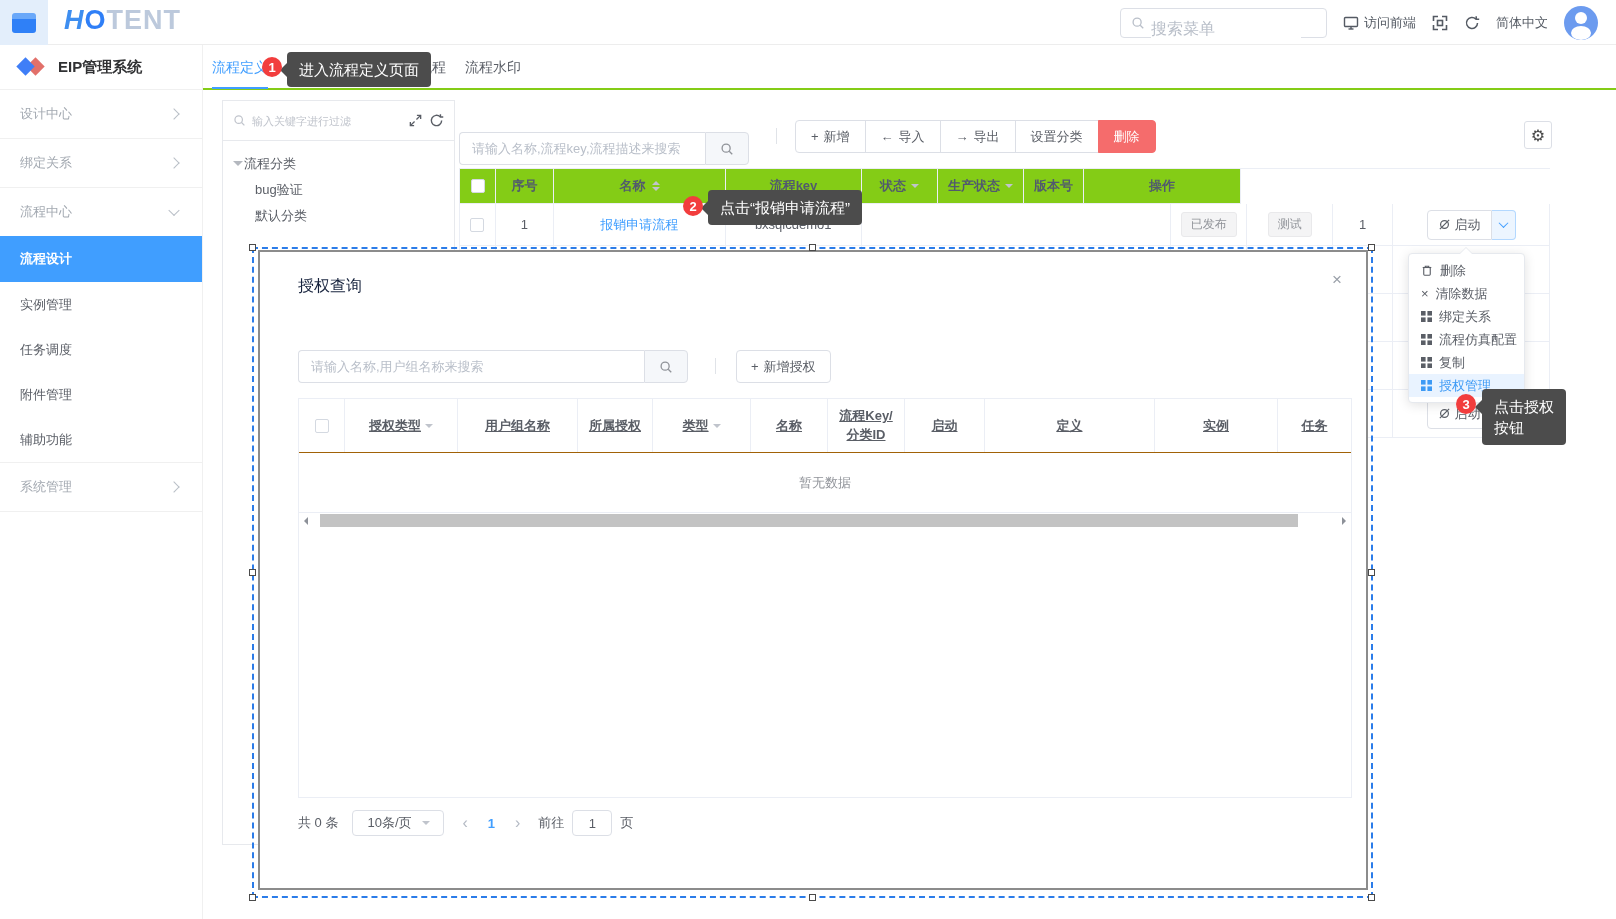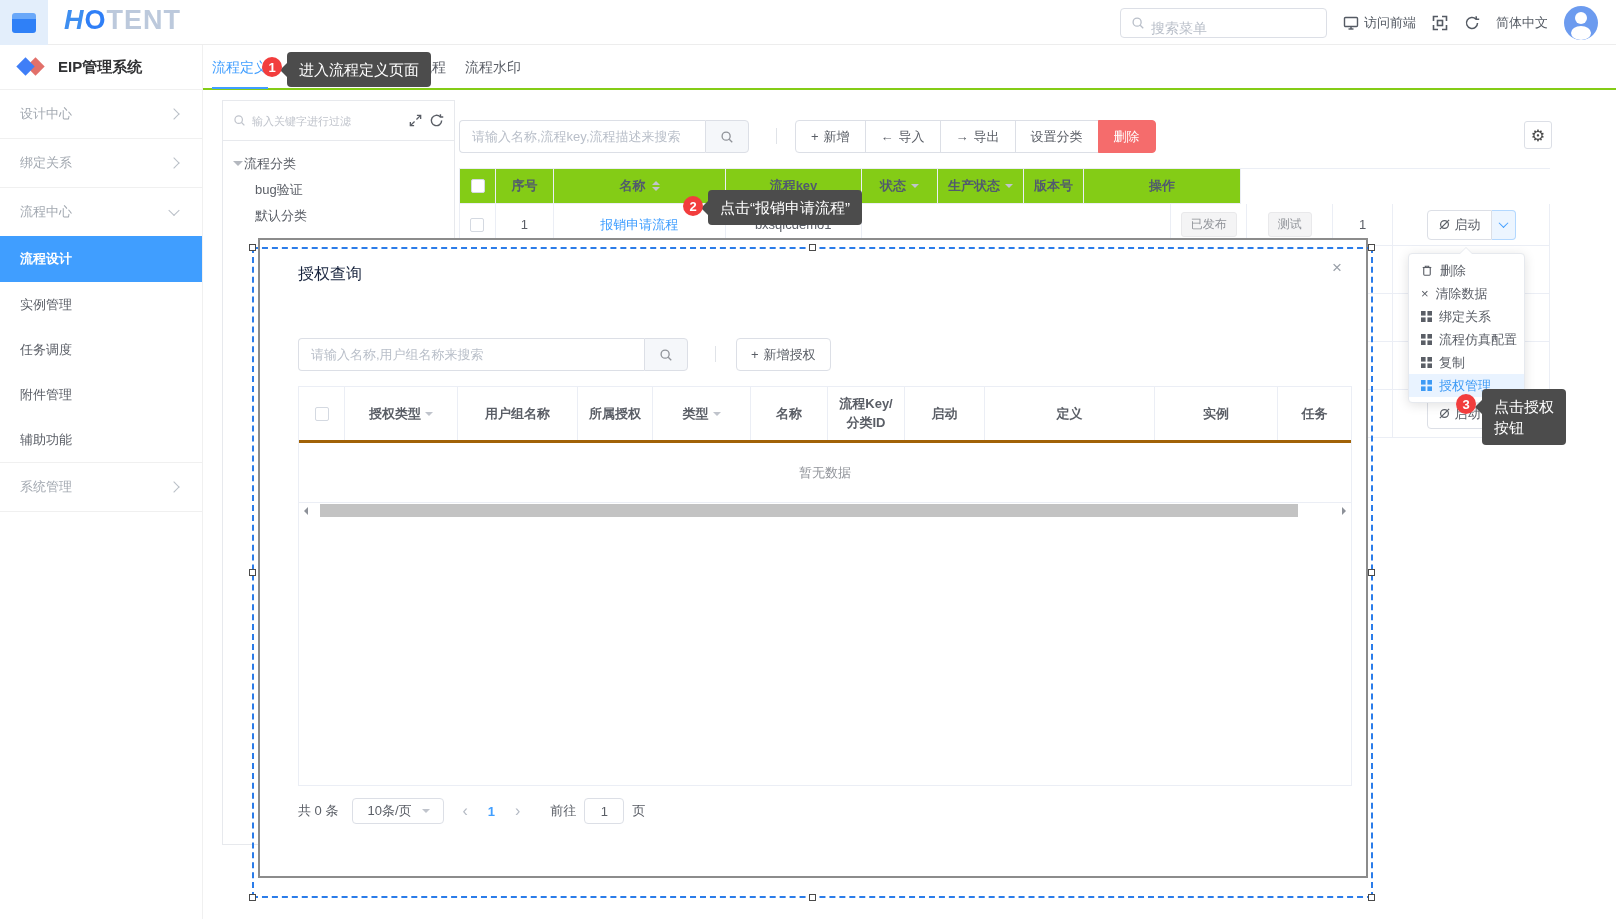--- a/index.html
+++ b/index.html
@@ -9,21 +9,21 @@
   
   .top-header{position:absolute;left:0;top:0;width:1616px;height:45px;background:#fff;border-bottom:1px solid #ededed;}
   .ham-tile{position:absolute;left:0;top:0;width:48px;height:45px;background:#e3eefb;display:flex;align-items:center;justify-content:center;cursor:pointer;}
   .ham-icon{width:24px;height:20px;border-radius:3px;background:linear-gradient(180deg,#6aa8f9 0 32%,#2f80f7 32%);}
   .logo{position:absolute;left:64px;top:5px;font-size:27px;font-weight:bold;letter-spacing:1px;}
   .logo .lh{color:#3e8ef0;font-style:italic;}
   .logo .lo{color:#2f7ff7;}
   .logo .lr{color:#bcc9dc;}
   .header-right{position:absolute;right:18px;top:0;height:45px;display:flex;align-items:center;gap:16px;}
   .hdr-search{width:207px;height:30px;border:1px solid #dcdfe6;border-radius:4px;display:flex;align-items:center;padding:0 10px;gap:6px;background:#fff;}
-  .hdr-search input{border:none;outline:none;width:150px;font-size:14px;color:#5a5e66;font-family:Liberation Serif, serif;margin-top:12px;}
+  .hdr-search input{border:none;outline:none;width:150px;font-size:16px;color:#5a5e66;font-family:Liberation Sans, sans-serif;margin-top:12px;}
   .hdr-search input::placeholder{color:#b9bfc9;}
   .hdr-item{display:flex;align-items:center;gap:5px;color:#545a63;cursor:pointer;white-space:nowrap;}
   .avatar{width:34px;height:34px;border-radius:50%;background:#6c9bef;position:relative;overflow:hidden;cursor:pointer;}
   .avatar::before{content:"";position:absolute;left:11px;top:6px;width:12px;height:12px;border-radius:50%;background:#fff;}
   .avatar::after{content:"";position:absolute;left:7px;top:20px;width:20px;height:14px;border-radius:50%;background:#fff;}
   .icon{display:inline-flex;align-items:center;justify-content:center;}
   svg{display:block;}
 
   
   .sidebar{position:absolute;left:0;top:45px;width:203px;height:874px;background:#fff;border-right:1px solid #f0f0f0;}
@@ -51,21 +51,21 @@
   .tree-panel{position:absolute;left:222px;top:100px;width:233px;height:745px;background:#fff;border:1px solid #e7e9ed;}
   .tree-search{height:40px;display:flex;align-items:center;padding:0 10px;border-bottom:1px solid #e7e9ed;gap:6px;}
   .tree-search input{border:none;outline:none;flex:1;min-width:0;font-size:11px;font-family:inherit;color:#5a5e66;}
   .tree-search input::placeholder{color:#c0c4cc;}
   .tree-body{padding:10px 0;}
   .tree-row{height:26px;display:flex;align-items:center;gap:1px;padding-left:10px;cursor:pointer;color:#5a5e66;}
   .caret-down{width:0;height:0;border:5px solid transparent;border-top-color:#b4b8bf;margin-top:4px;}
   .tree-child{padding-left:32px;}
 
   
-  .m-search{position:absolute;left:459px;top:120px;height:37px;display:flex;}
+  .m-search{position:absolute;left:459px;top:132px;height:37px;display:flex;}
   .m-search input{width:246px;height:33px;border:1px solid #dcdfe6;border-right:none;border-radius:4px 0 0 4px;padding:0 12px;font-size:13px;outline:none;font-family:inherit;color:#5a5e66;}
   .m-search input::placeholder{color:#b9bfc9;}
   .m-search .sbtn{width:44px;height:33px;background:#f5f7fa;border:1px solid #dcdfe6;border-radius:0 4px 4px 0;display:flex;align-items:center;justify-content:center;cursor:pointer;color:#909399;}
   .tool-div{position:absolute;left:776px;top:128px;width:1px;height:16px;background:#e0e3e8;}
   .btn-group{position:absolute;left:795px;top:120px;display:flex;}
   .gbtn{height:33px;padding:0 15px;background:#fff;border:1px solid #dcdfe6;margin-left:-1px;display:flex;align-items:center;gap:5px;font-size:13px;color:#5a5e66;cursor:pointer;white-space:nowrap;}
   .gbtn:first-child{border-radius:4px 0 0 4px;margin-left:0;}
   .gbtn:last-child{border-radius:0 4px 4px 0;}
   .gbtn.danger{background:#f56c6c;border-color:#f56c6c;color:#fff;}
   .gear-btn{position:absolute;left:1524px;top:121px;width:28px;height:28px;border:1px solid #dcdfe6;border-radius:3px;display:flex;align-items:center;justify-content:center;font-size:16px;color:#4a4a4a;background:#fff;cursor:pointer;}
@@ -93,46 +93,46 @@
 
   
   .ctx-menu{position:absolute;left:1408px;top:253px;width:117px;background:#fff;border:1px solid #e6e9ee;border-radius:4px;box-shadow:0 2px 12px rgba(0,0,0,.12);padding:5px 0;z-index:30;}
   .ctx-menu::before{content:"";position:absolute;top:-7px;left:50px;width:0;height:0;border:7px solid transparent;border-bottom-color:#e6e9ee;border-top-width:0;}
   .ctx-menu::after{content:"";position:absolute;top:-6px;left:50px;width:0;height:0;border:7px solid transparent;border-bottom-color:#fff;border-top-width:0;}
   .ctx-item{height:23px;display:flex;align-items:center;gap:7px;padding:0 12px;cursor:pointer;color:#5a5e66;white-space:nowrap;}
   .ctx-item.active{color:#3d9af5;background:#e9f3ff;}
   .xglyph{font-size:13px;line-height:1;color:inherit;}
 
   
-  .modal{position:absolute;left:258px;top:238px;width:1110px;height:640px;background:#fff;border:2px solid #8c8c8c;z-index:40;}
+  .modal{position:absolute;left:258px;top:250px;width:1110px;height:640px;background:#fff;border:2px solid #8c8c8c;z-index:40;}
   .modal-title{position:absolute;left:38px;top:24px;font-size:16px;color:#17233d;}
   .modal-close{position:absolute;right:24px;top:18px;font-size:17px;color:#9aa0a9;cursor:pointer;}
   .md-search{position:absolute;left:38px;top:98px;height:33px;display:flex;}
   .md-search input{width:346px;height:33px;border:1px solid #dcdfe6;border-right:none;border-radius:4px 0 0 4px;padding:0 12px;font-size:13px;outline:none;font-family:inherit;color:#5a5e66;}
   .md-search input::placeholder{color:#b9bfc9;}
   .md-search .sbtn{width:44px;height:33px;background:#f5f7fa;border:1px solid #dcdfe6;border-radius:0 4px 4px 0;display:flex;align-items:center;justify-content:center;cursor:pointer;color:#909399;}
   .md-div{position:absolute;left:455px;top:106px;width:1px;height:16px;background:#e0e3e8;}
   .md-add{position:absolute;left:476px;top:98px;height:33px;padding:0 14px;border:1px solid #dcdfe6;border-radius:4px;background:#fff;display:flex;align-items:center;gap:5px;font-size:13px;color:#5a5e66;cursor:pointer;}
   .md-tablewrap{position:absolute;left:38px;top:146px;width:1054px;height:400px;border:1px solid #ebeef5;}
-  .md-head{display:flex;border-bottom:3px solid #a16207;}
+  .md-head{display:flex;border-bottom:1px solid #a16207;text-decoration:underline;}
   .md-cell{height:53px;border-right:1px solid #ebeef5;display:flex;flex-direction:column;align-items:center;justify-content:center;color:#5a5e66;font-weight:bold;gap:1px;overflow:hidden;}
   .md-cell:last-child{border-right:none;}
   .hrow{display:flex;align-items:center;gap:2px;}
   .m0{width:46px;}.m1{width:113px;}.m2{width:120px;}.m3{width:75px;}.m4{width:98px;}.m5{width:77px;}.m6{width:77px;}.m7{width:80px;}.m8{width:170px;}.m9{width:123px;}.m10{width:73px;}
   .md-empty{height:60px;display:flex;align-items:center;justify-content:center;color:#909399;border-bottom:1px solid #ebeef5;}
   .md-scroll{position:relative;height:15px;background:#fff;}
   .md-scroll .thumb{position:absolute;left:21px;top:1px;width:978px;height:13px;background:#c3c3c3;}
   .tri{width:0;height:0;position:absolute;top:4px;}
   .tri.l{left:5px;border:4px solid transparent;border-right-color:#8d9199;border-left-width:0;}
   .tri.r{right:5px;border:4px solid transparent;border-left-color:#8d9199;border-right-width:0;}
   .md-pager{position:absolute;left:38px;top:558px;display:flex;align-items:center;gap:14px;color:#5a5e66;}
   .pg-select{width:92px;height:26px;border:1px solid #dcdfe6;border-radius:4px;display:flex;align-items:center;justify-content:center;gap:8px;cursor:pointer;}
   .pg-arrow{color:#b4bac4;font-size:16px;cursor:pointer;padding:0 4px;}
   .pg-num{color:#409eff;font-weight:bold;cursor:pointer;padding:0 2px;}
-  .pg-goto{display:flex;align-items:center;gap:8px;margin-left:12px;}
+  .pg-goto{display:flex;align-items:center;gap:8px;}
   .pg-goto input{width:40px;height:26px;border:1px solid #dcdfe6;border-radius:4px;text-align:center;font-size:13px;outline:none;font-family:inherit;color:#5a5e66;}
 
   
   .dash-frame{position:absolute;left:252px;top:247px;width:1121px;height:651px;border:2px dashed #2b7ce9;z-index:45;pointer-events:none;}
   .handle{position:absolute;width:7px;height:7px;background:#fff;border:1px solid #4a4a4a;z-index:46;}
 
   
   .num-badge{position:absolute;width:20px;height:20px;border-radius:50%;background:#f23d3d;color:#fff;font-size:13px;font-weight:bold;display:flex;align-items:center;justify-content:center;z-index:60;}
   .tip{position:absolute;background:#4c4c4c;color:#fff;font-size:15px;padding:7px 12px;border-radius:4px;z-index:59;white-space:nowrap;line-height:21px;}
   .tip::before{content:"";position:absolute;left:-7px;top:11px;border:7px solid transparent;border-right-color:#4c4c4c;border-left-width:0;}

